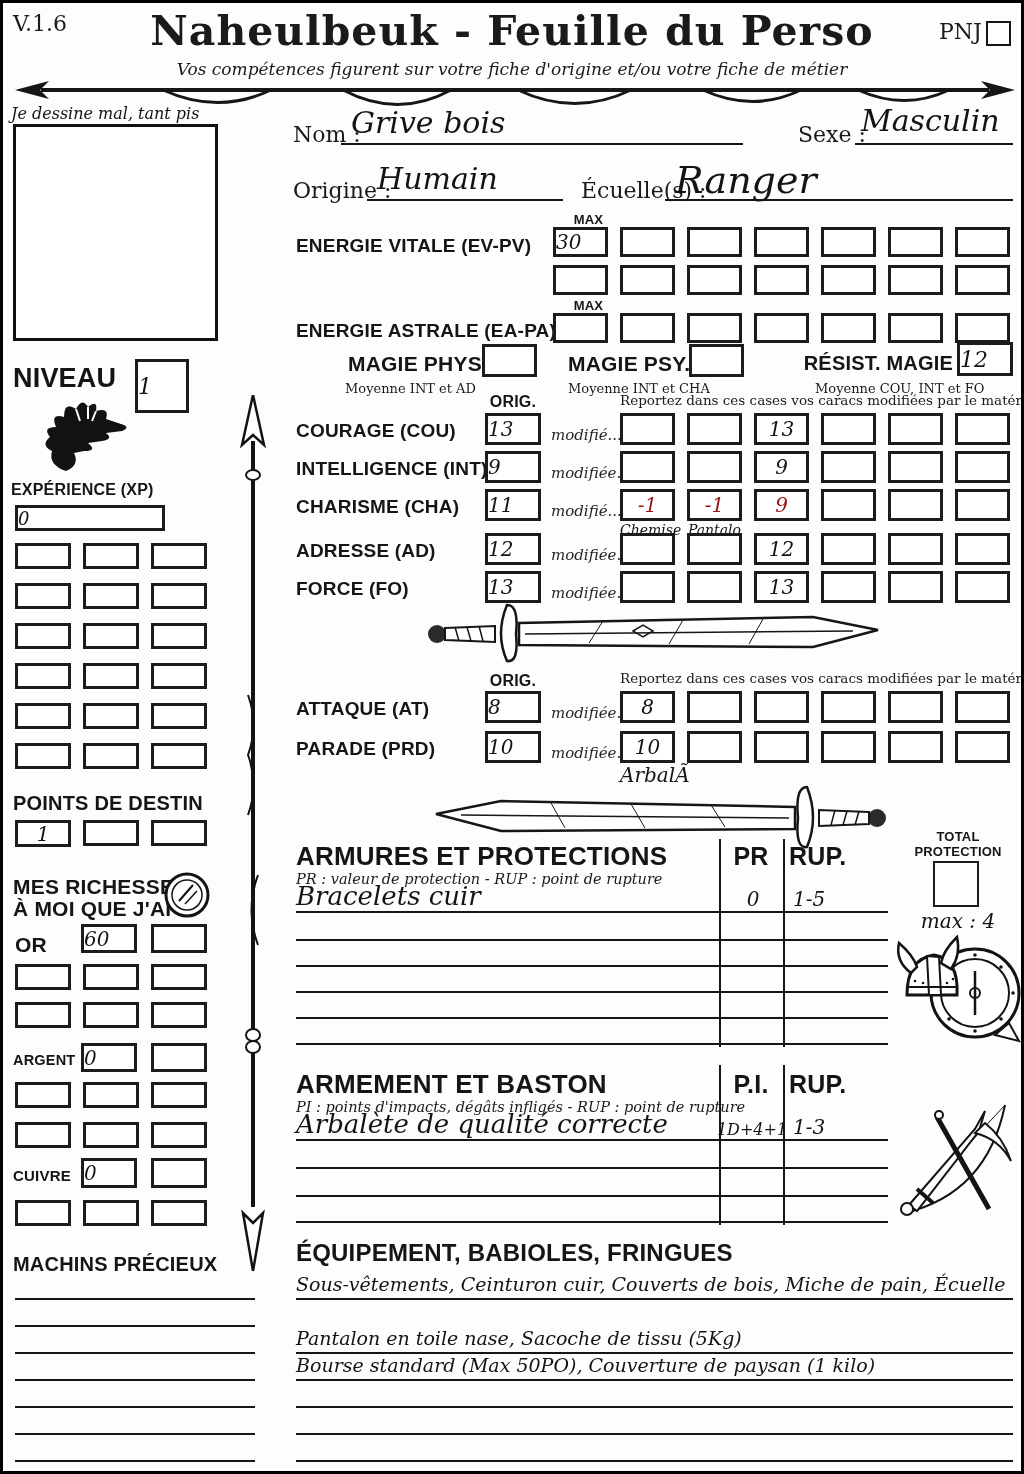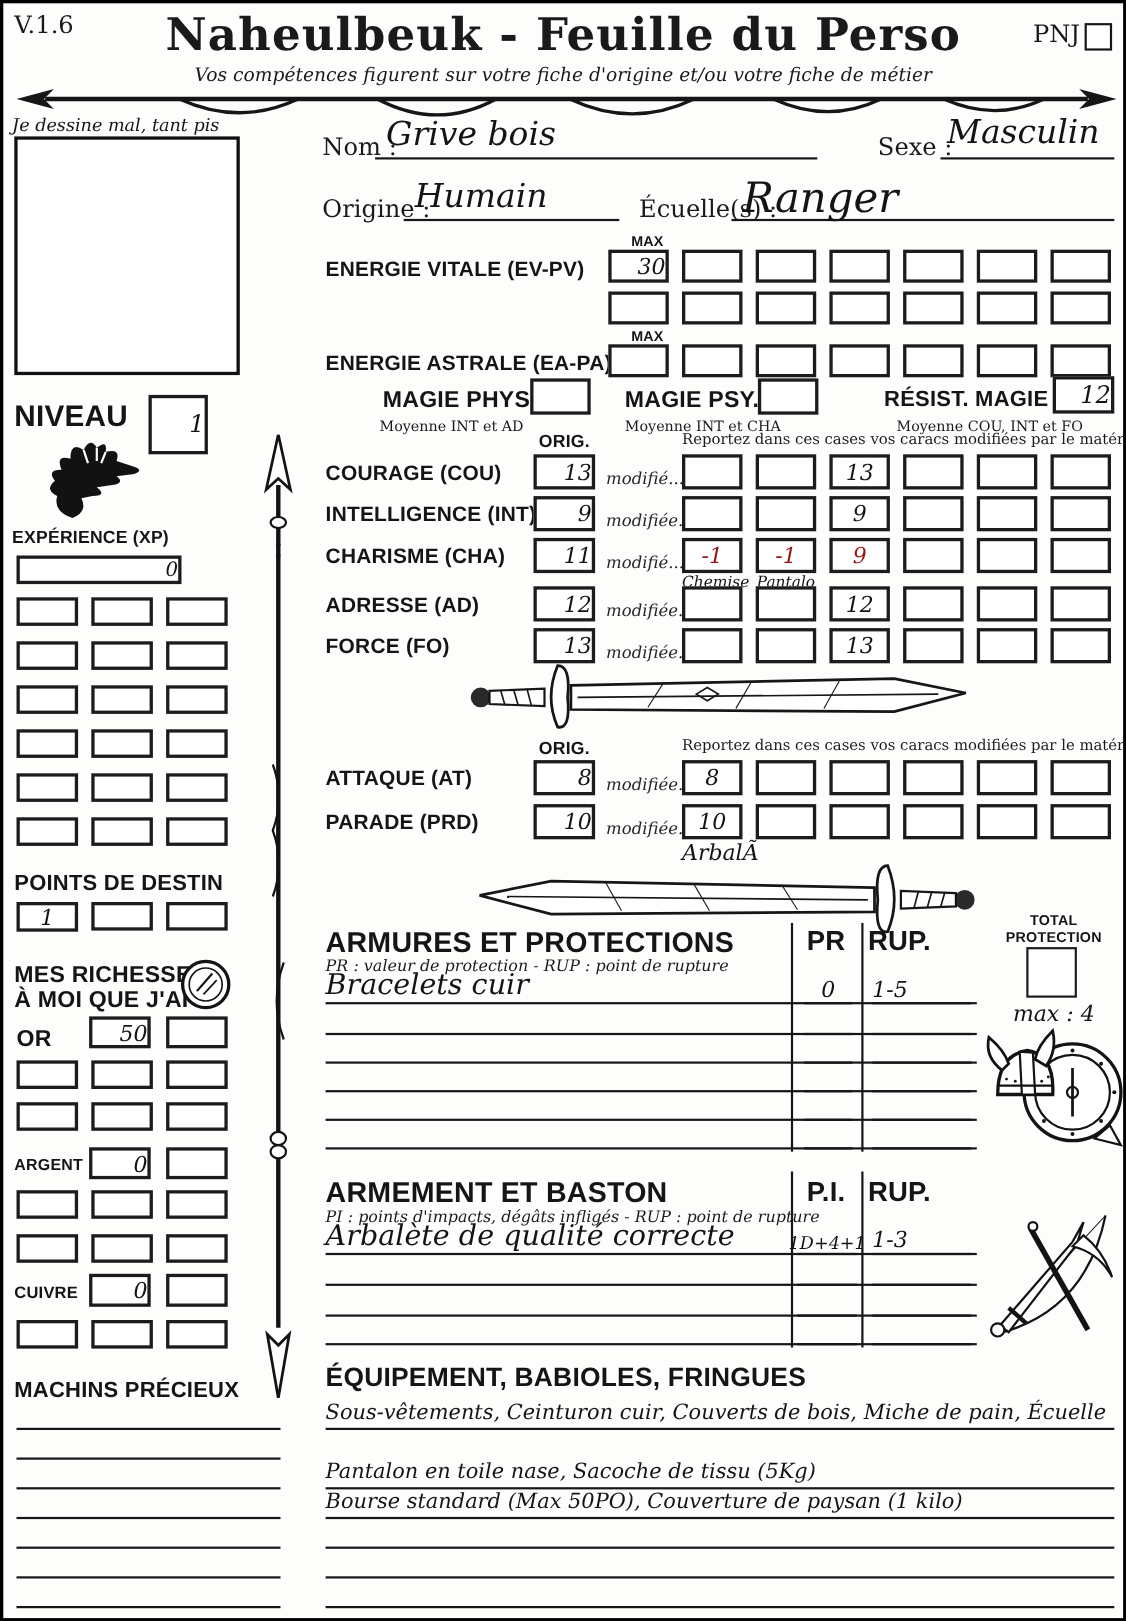--- a/index.html
+++ b/index.html
@@ -5,21 +5,21 @@
   html,body{margin:0;padding:0;background:#e8e8e8;}
   *{box-sizing:border-box;}
   #page{position:relative;width:1024px;height:1474px;background:#fdfdfc;border:3px solid #000;
         overflow:hidden;margin:0 auto;font-family:"DejaVu Serif",serif;color:#111;}
   .abs{position:absolute;}
   .hl{font-family:"Liberation Sans",sans-serif;font-weight:900;color:#151515;letter-spacing:.2px;white-space:nowrap;}
   .ser{font-family:"DejaVu Serif",serif;color:#1a1a1a;white-space:nowrap;}
   .ital{font-style:italic;}
   .hand{font-family:"DejaVu Serif",serif;font-style:italic;color:#141414;white-space:nowrap;}
   .red{color:#9b1414;}
-  .box{border:3px solid #1c1c1c;background:#fff;display:flex;align-items:center;justify-content:flex-end;}
+  .box{border:3px solid #1c1c1c;background:#fff;display:flex;align-items:center;justify-content:flex-start;}
   .gbox{width:56px;height:26px;border:3px solid #1c1c1c;background:#fff;flex:0 0 auto;}
   .bx30{width:55px;height:30px;border:3px solid #1c1c1c;background:#fff;flex:0 0 auto;}
   .wline{border-bottom:2.5px solid #161616;}
   .flex{display:flex;gap:12px;}
   
   .erow{left:280px;width:744px;height:32px;}
   .crow{left:280px;width:744px;height:32px;}
   .clabel{left:13px;top:7px;font-size:19px;}
   .origbox{left:202px;top:0;width:56px;height:32px;}
   .modlabel{left:268px;top:13px;font-size:15px;color:#262626;}
@@ -125,21 +125,21 @@
     <svg width="48" height="48" viewBox="0 0 48 48">
       <circle cx="24" cy="24" r="21" fill="#fff" stroke="#131313" stroke-width="3"></circle>
       <circle cx="24" cy="24" r="15" fill="none" stroke="#131313" stroke-width="1.5"></circle>
       <line x1="16" y1="30" x2="30" y2="14" stroke="#131313" stroke-width="2"></line>
       <line x1="22" y1="33" x2="34" y2="20" stroke="#131313" stroke-width="1.5"></line>
     </svg>
   </div>
 
   <div class="abs hl" style="left:12px;top:930px;font-size:21px;">OR</div>
   <div class="abs box" style="left:78px;top:921px;width:56px;height:29px;">
-    <span class="hand v20">50</span>
+    <span class="hand v20">60</span>
   </div>
   <div class="abs box" style="left:148px;top:921px;width:56px;height:29px;"></div>
 
   <div class="abs flex" style="left:12px;top:961px;">
       <div class="gbox"></div>
       <div class="gbox"></div>
       <div class="gbox"></div>
     </div>
   <div class="abs flex" style="left:12px;top:999px;">
       <div class="gbox"></div>

